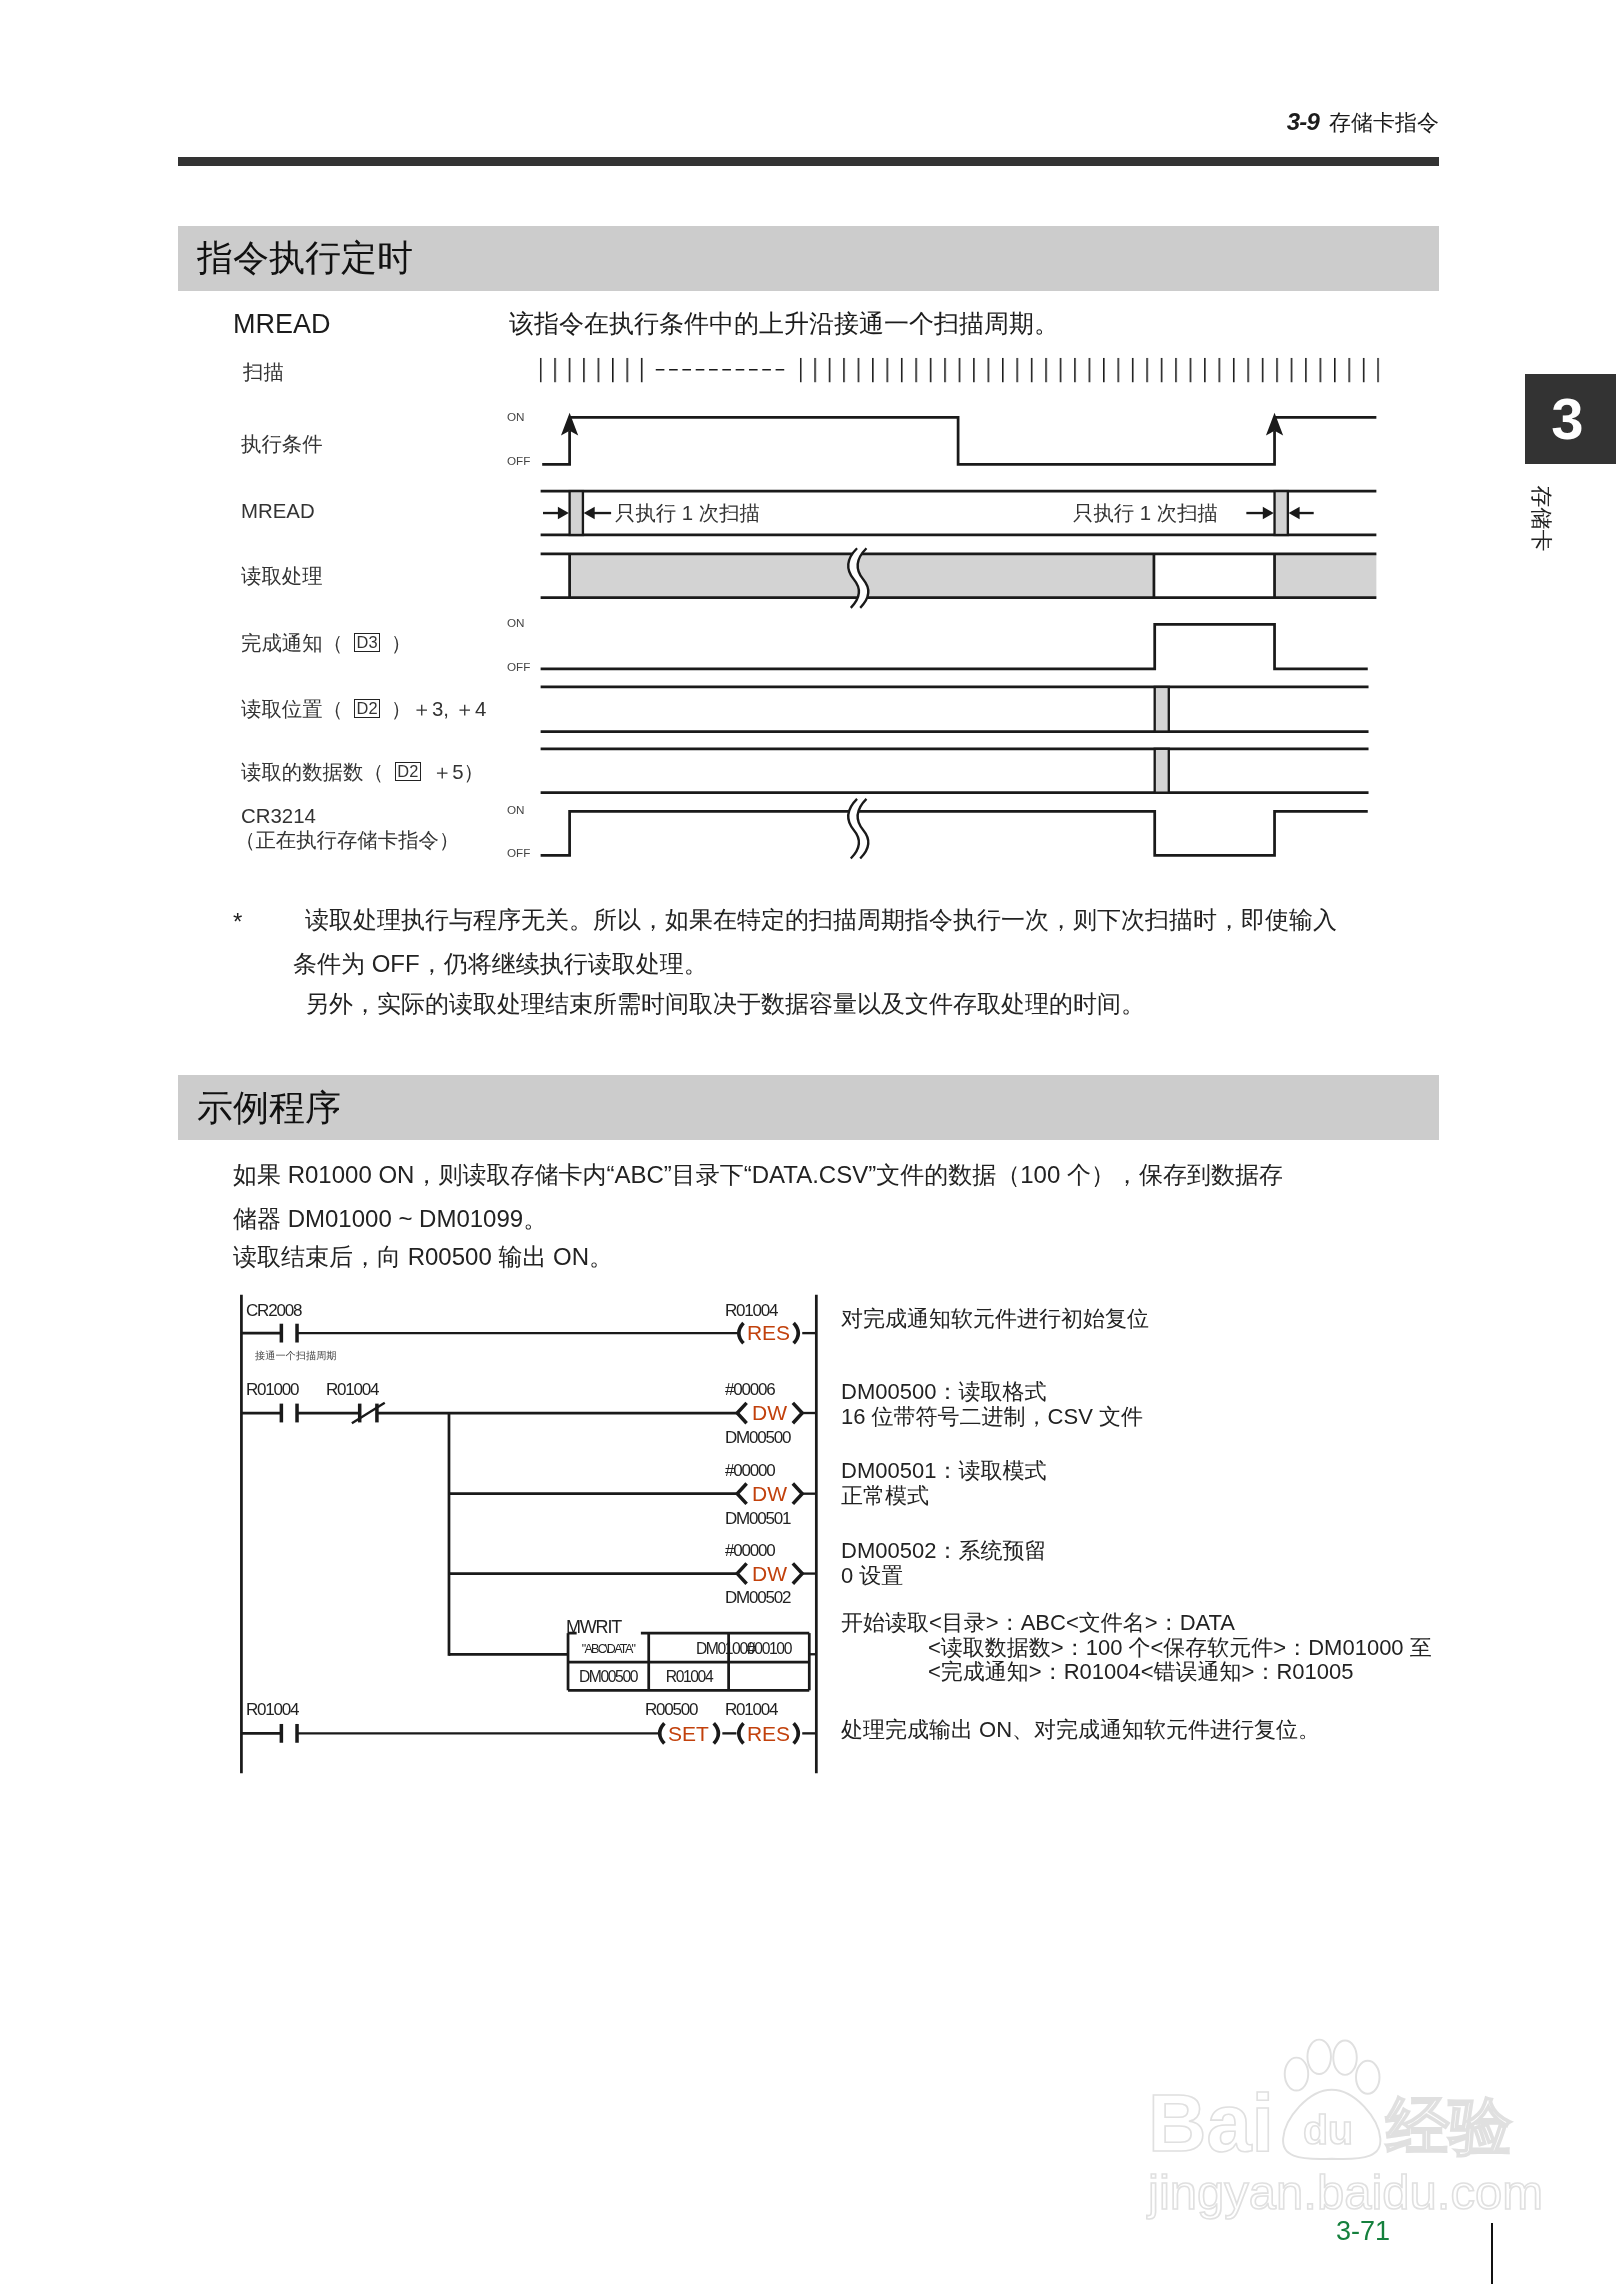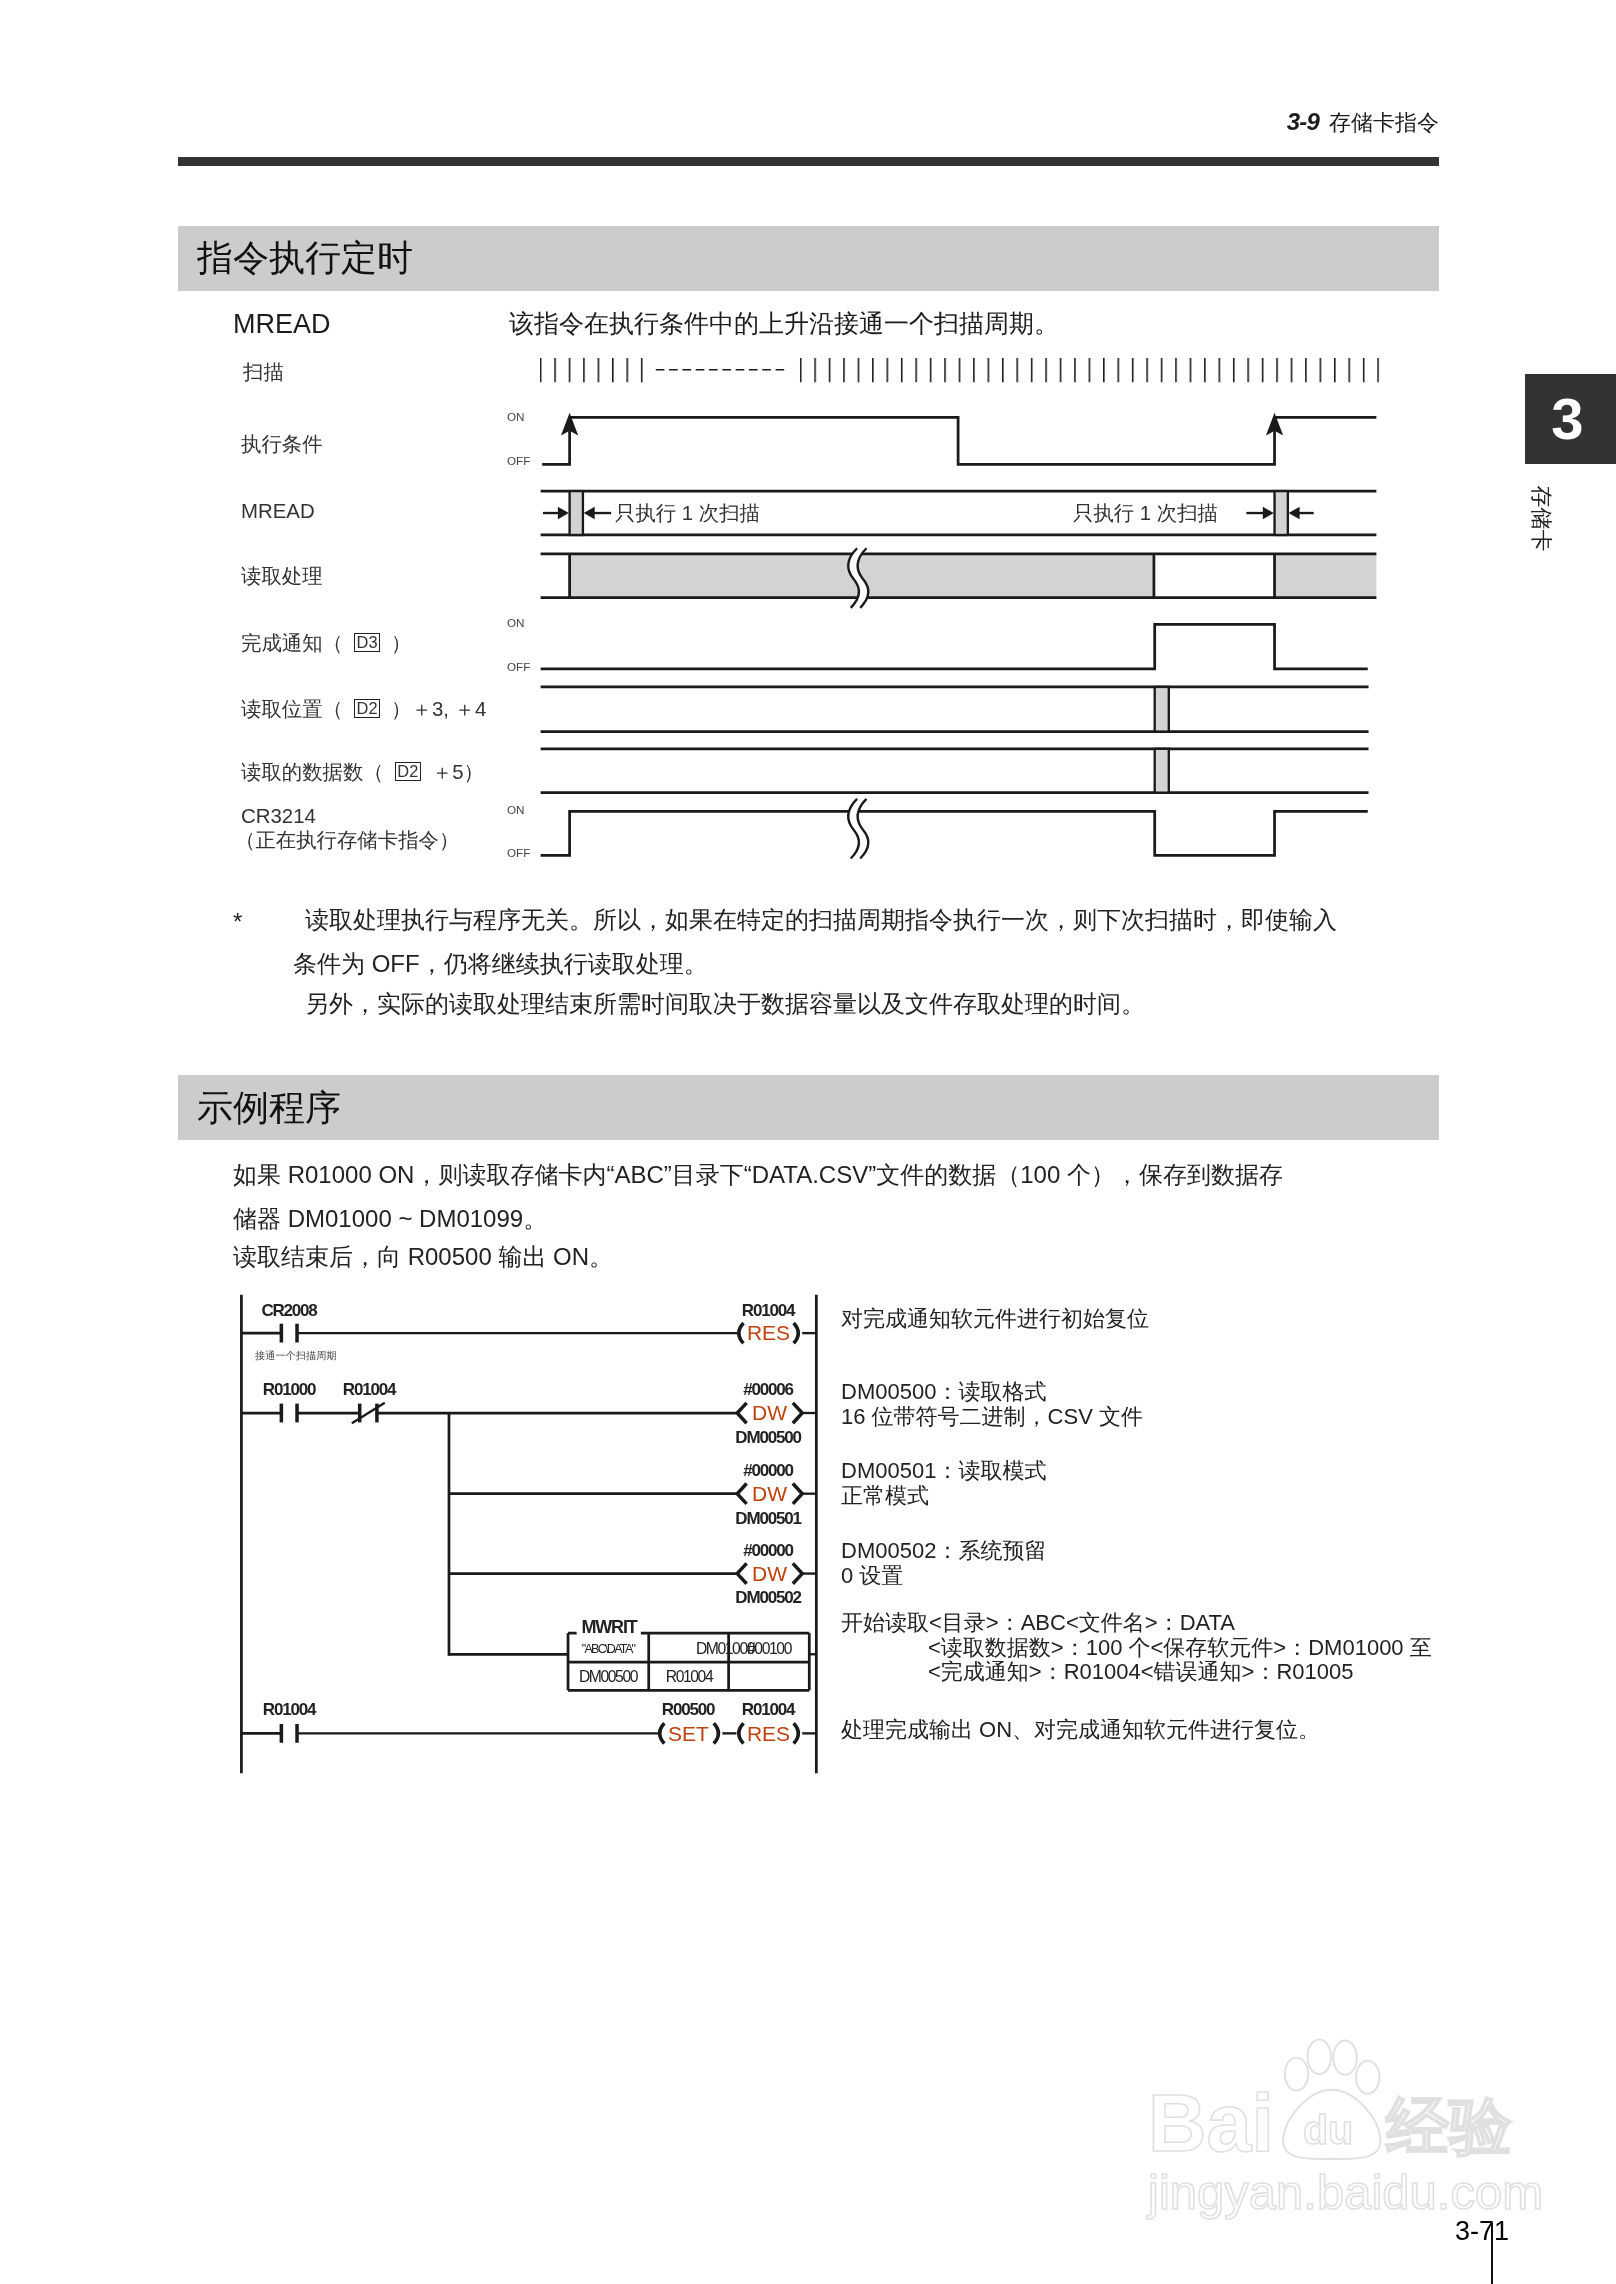--- a/index.html
+++ b/index.html
@@ -20,27 +20,27 @@
 .tab{left:1525px;top:374px;width:92px;height:90px;background:#333333;}
 .tab-num{left:1525px;top:374px;width:85px;height:90px;line-height:90px;text-align:center;font-size:58px;font-weight:bold;color:#ffffff;}
 .tab-label{left:1505px;top:506px;width:72px;height:25px;line-height:25px;text-align:center;font-size:22px;transform:rotate(90deg);color:#222;}
 .big{font-size:27px;line-height:31px;}
 .desc{font-size:25px;line-height:31px;}
 .tl{font-size:20.4px;line-height:25px;color:#333;}
 .st{font-size:11.7px;line-height:14px;color:#444;}
 .op{display:inline-block;border:1.6px solid #222;padding:0 1.6px;font-size:16.4px;line-height:17px;margin:0 11px;vertical-align:1.6px;}
 .note{font-size:24px;line-height:31px;color:#222;}
 .body{font-size:24px;line-height:31px;color:#222;}
-.ll{font-size:17px;line-height:20.4px;letter-spacing:-1.2px;text-align:center;width:86px;color:#222;font-weight:bold;}
+.ll{font-size:17px;line-height:20.4px;letter-spacing:-1.2px;text-align:left;width:86px;color:#222;}
 .ct{font-size:21px;line-height:23.5px;text-align:center;width:55px;color:#c2410c;}
 .tiny{font-size:10.2px;line-height:12.5px;color:#444;}
 .cell{display:flex;align-items:center;justify-content:center;font-size:15.7px;letter-spacing:-1.4px;color:#222;}
 .cell.q{font-size:12.5px;letter-spacing:-1.7px;}
 .cm{font-size:22px;line-height:25px;color:#222;}
-.pg{left:1455px;top:2216px;font-size:27px;line-height:31px;color:#000000;}
+.pg{left:1336px;top:2216px;font-size:27px;line-height:31px;color:#15803d;}
 .pgline{left:1491px;top:2223px;width:1.6px;height:61px;background:#111;}
 .wm{color:#ffffff;-webkit-text-stroke:1.6px #e0e0e0;font-weight:bold;}
 </style>
 </head>
 <body>
 
 <div class="a hdr">
   <span class="hdr-no">3-9</span><span class="hdr-title">存储卡指令</span>
 </div>
 <div class="a rule"></div>

